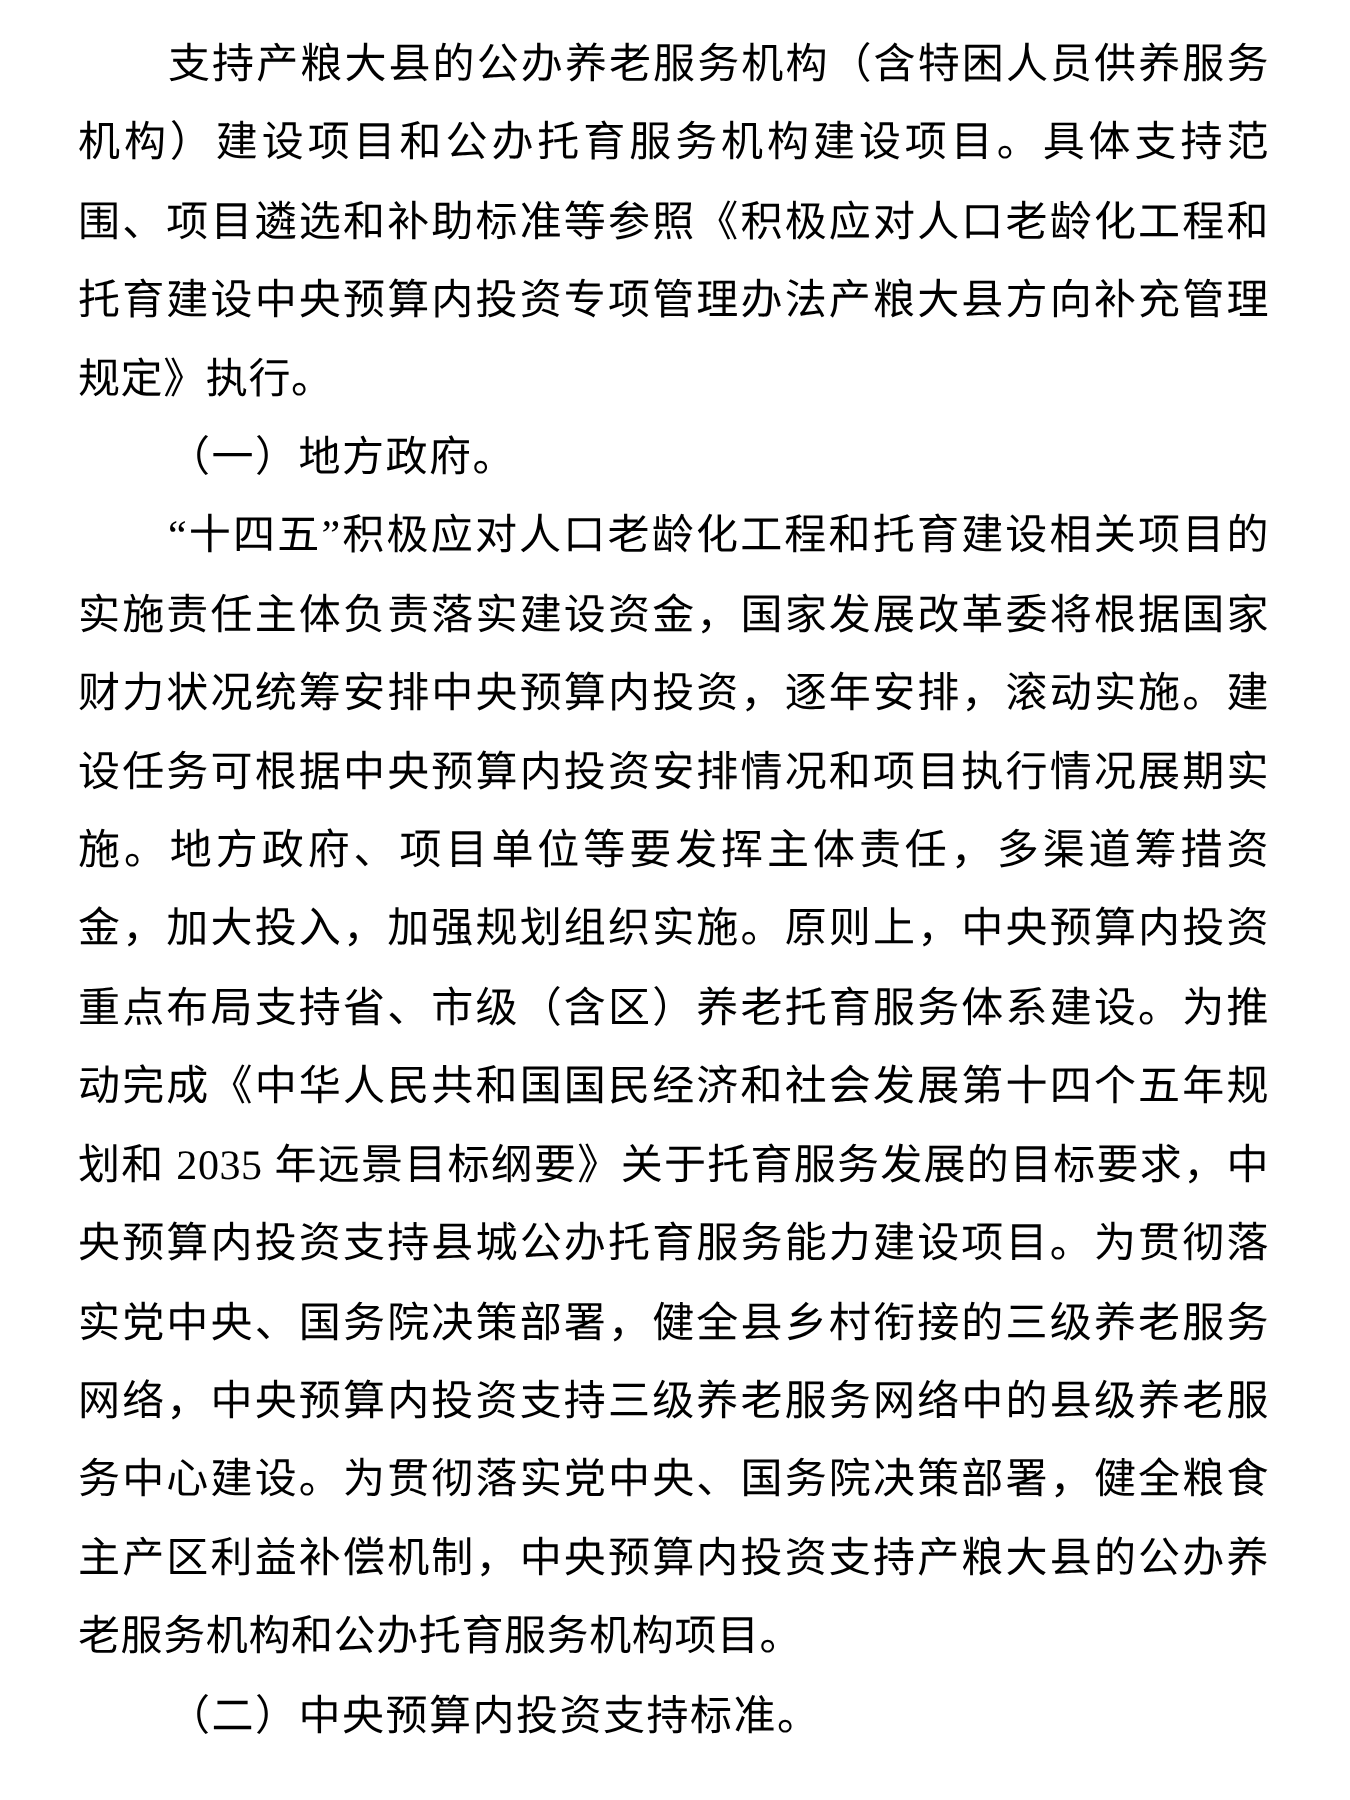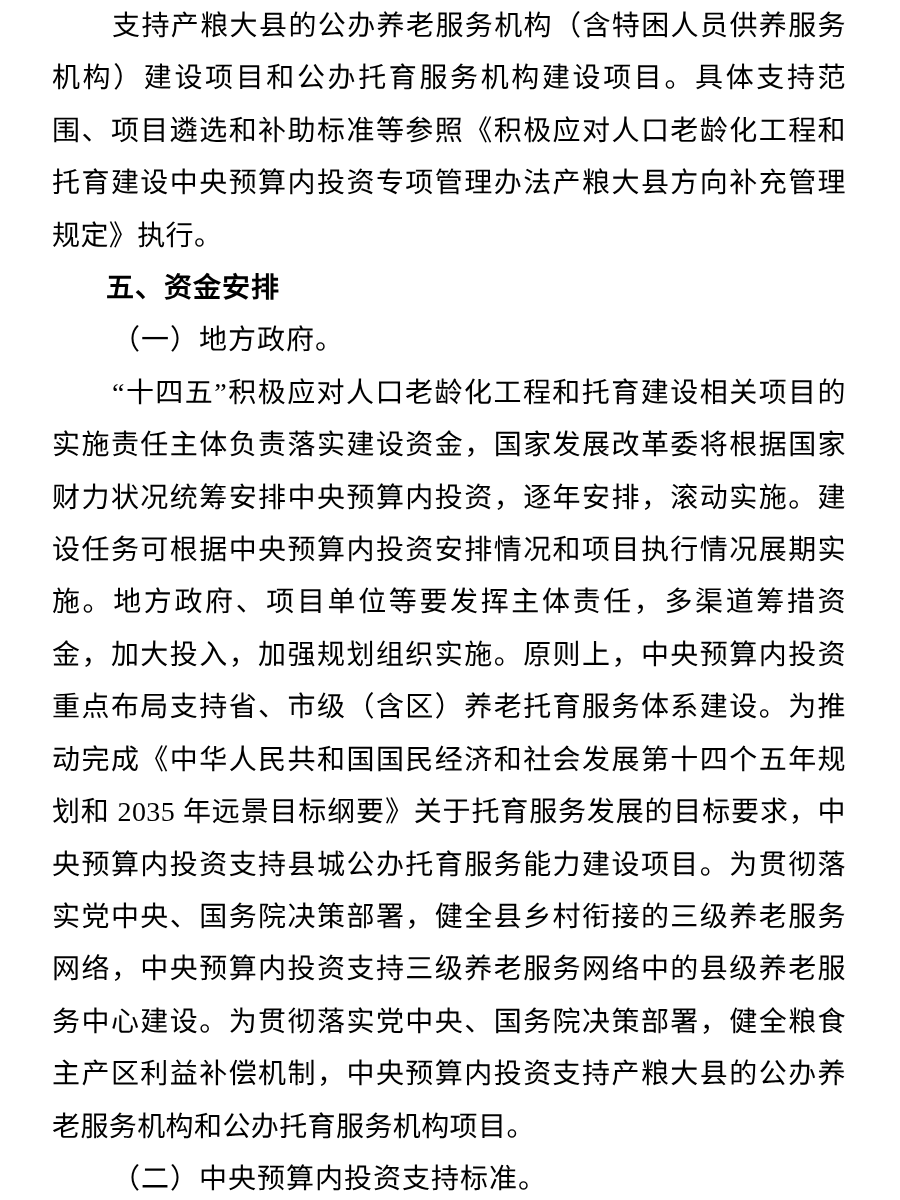--- a/index.html
+++ b/index.html
@@ -7,21 +7,21 @@
     margin: 0;
     padding: 0;
     background: #ffffff;
   }
   .page {
     position: relative;
     width: 900px;
     height: 1200px;
     background: #ffffff;
     box-sizing: border-box;
-    padding: 0 54px 0 52px;
+    padding: 18px 54px 0 52px;
     color: #000000;
     font-family: "Liberation Serif", "DejaVu Serif", serif;
     overflow: hidden;
   }
   .para {
     margin: 0;
     font-size: 28px;
     line-height: 52.4px;
     letter-spacing: 0.4px;
     text-align: justify;
@@ -49,21 +49,20 @@
     letter-spacing: 1px;
   }
 </style>
 </head>
 <body>
 
 <div class="page">
 
   <p class="para first-indent">支持产粮大县的公办养老服务机构（含特困人员供养服务机构）建设项目和公办托育服务机构建设项目。具体支持范围、项目遴选和补助标准等参照《积极应对人口老龄化工程和托育建设中央预算内投资专项管理办法产粮大县方向补充管理规定》执行。</p>
 
-  <h2 class="section-heading">五、资金安排</h2>
 
   <p class="sub-heading">（一）地方政府。</p>
 
   <p class="para first-indent">“十四五”积极应对人口老龄化工程和托育建设相关项目的实施责任主体负责落实建设资金，国家发展改革委将根据国家财力状况统筹安排中央预算内投资，逐年安排，滚动实施。建设任务可根据中央预算内投资安排情况和项目执行情况展期实施。地方政府、项目单位等要发挥主体责任，多渠道筹措资金，加大投入，加强规划组织实施。原则上，中央预算内投资重点布局支持省、市级（含区）养老托育服务体系建设。为推动完成《中华人民共和国国民经济和社会发展第十四个五年规划和 2035 年远景目标纲要》关于托育服务发展的目标要求，中央预算内投资支持县城公办托育服务能力建设项目。为贯彻落实党中央、国务院决策部署，健全县乡村衔接的三级养老服务网络，中央预算内投资支持三级养老服务网络中的县级养老服务中心建设。为贯彻落实党中央、国务院决策部署，健全粮食主产区利益补偿机制，中央预算内投资支持产粮大县的公办养老服务机构和公办托育服务机构项目。</p>
 
   <p class="sub-heading">（二）中央预算内投资支持标准。</p>
 
 </div>
 
 </body></html>

